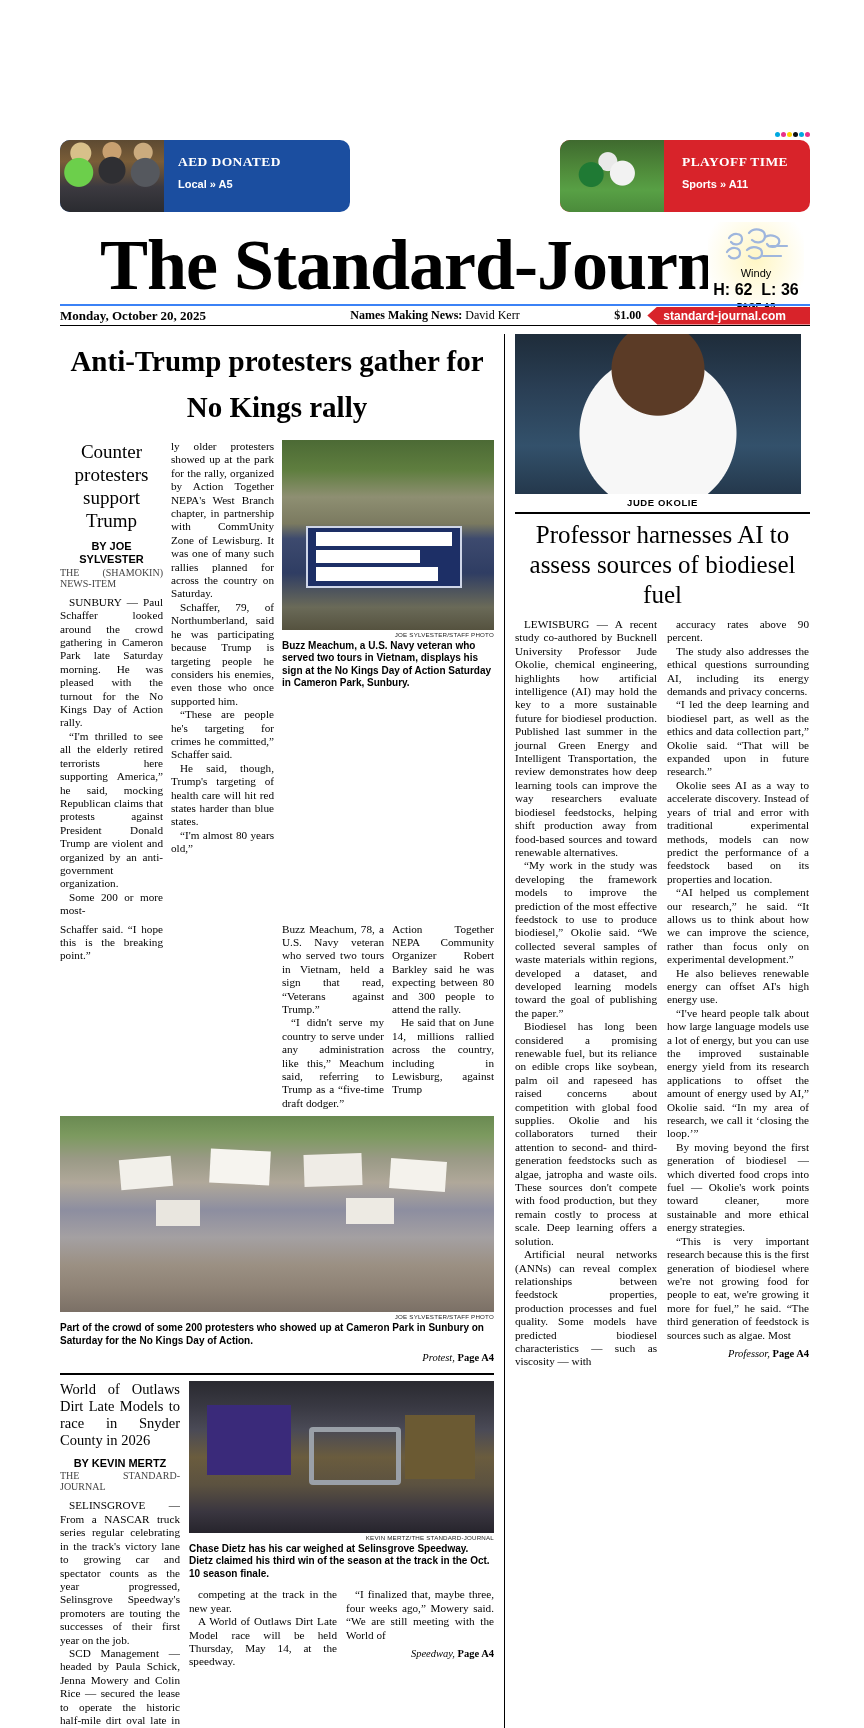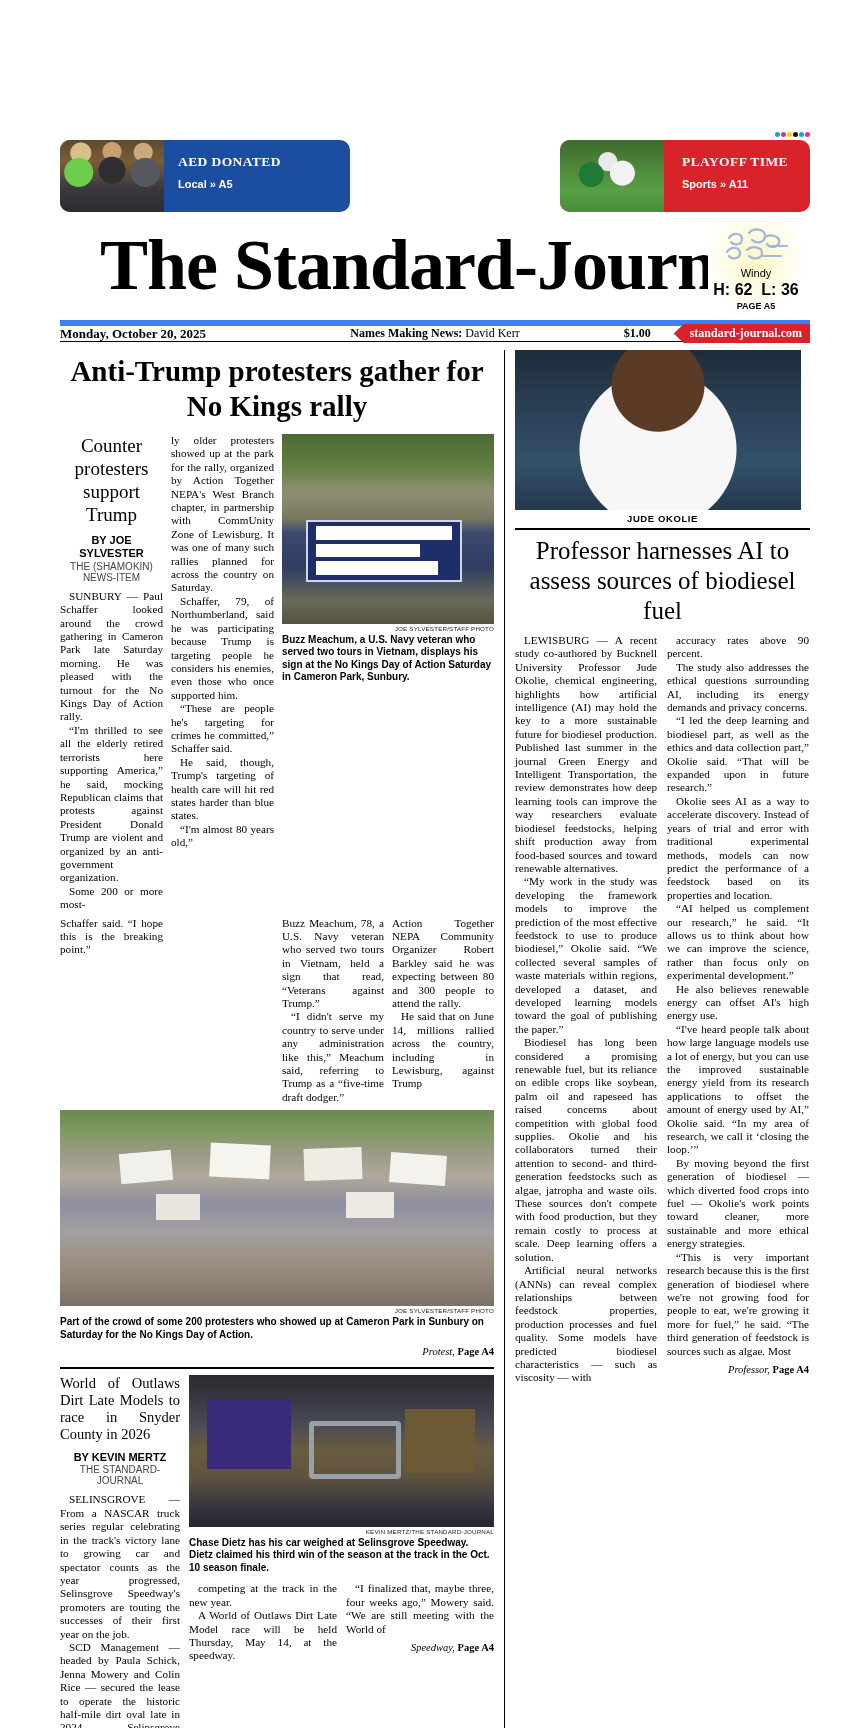--- a/index.html
+++ b/index.html
@@ -65,54 +65,54 @@
     padding-top:4px;
   }
   .wx-icon { height:40px; position:relative; }
   .wx-icon svg { display:block; margin:0 auto; }
   .wx-cond { font-family:"Liberation Sans", sans-serif; font-size:11px; font-weight:normal; margin-top:1px;}
   .wx-temps { font-family:"Liberation Sans", sans-serif; font-size:16px; font-weight:bold; margin-top:2px;}
   .wx-page { font-family:"Liberation Sans", sans-serif; font-size:9px; font-weight:bold; margin-top:2px;}
 
   
   .dateline {
-    border-top:6px solid #3b82f6; border-bottom:1.5px solid #000;
-    margin-top:16px; height:22px; display:flex; align-items:center;
+    border-top:2px solid #3b82f6; border-bottom:1.5px solid #000;
+    margin-top:0; height:22px; display:flex; align-items:center;
     font-family:"Liberation Serif", serif; position:relative;justify-content:center;
   }
   .dl-date { font-weight:bold; font-size:13px; }
   .dl-names { position:absolute; left:50%; transform:translateX(-50%); font-size:12px; white-space:nowrap;}
   .dl-names b { font-weight:bold; }
-  .dl-right { margin-left:auto; display:flex; align-items:center; gap:23px; }
+  .dl-right { margin-left:auto; display:flex; align-items:center; gap:6px; }
   .dl-price { font-size:12px; font-weight:bold;}
   .dl-web {
-    background:#d8232a; color:#fff; font-family:Liberation Serif, serif;
-    font-weight:bold; font-size:12px; padding:2px 8px 2px 16px;
+    background:#d8232a; color:#fff; font-family:Liberation Sans, sans-serif;
+    font-weight:bold; font-size:12px; padding:2px 24px 2px 16px;
     clip-path: polygon(10px 0, 100% 0, 100% 100%, 10px 100%, 0 50%);
   }
 
   
   .main { display:flex; margin-top:8px; }
   .col-left { width:444px; padding-right:10px; }
   .col-right { width:306px; padding-left:10px; border-left:1px solid #000; }
 
   h1.lead {
     font-family:"Liberation Serif", serif; font-weight:bold;
-    font-size:29px; line-height:35px; text-align:center; margin:4px 0 10px;
+    font-size:29px; line-height:46px; text-align:center; margin:4px 0 10px;
   }
   .lead-body { display:flex; gap:8px; }
   .lb-col { width:104px; font-size:11.2px; line-height:13.4px; text-align:justify; }
   .lb-col p { text-indent:9px; margin:0; }
   .lb-col p.noind { text-indent:0; }
   .deck {
     font-family:"Liberation Serif", serif; font-size:19px; line-height:23px;
     text-align:center; margin-bottom:8px;
   }
   .byline { font-family:"Liberation Sans", sans-serif; font-weight:bold; font-size:11px; text-align:center; margin-top:6px;}
-  .byline-org { font-family:Liberation Sans, sans-serif; font-size:10px; text-align:center; color:#444; margin-bottom:7px; line-height:11px;}
+  .byline-org { font-family:Liberation Serif, serif; font-size:10px; color:#444; margin-bottom:7px; line-height:11px;}
 
   .photo-box { position:relative; }
   .photo-credit { font-family:"Liberation Sans", sans-serif; font-size:6.2px; text-align:right; letter-spacing:.2px; padding-top:1px; color:#222;}
   .photo-cap { font-family:"Liberation Sans", sans-serif; font-weight:bold; font-size:10px; line-height:12.4px; padding-top:2px;}
 
   .jump { font-family:"Liberation Serif", serif; font-style:italic; font-size:10.5px; text-align:right; margin-top:5px;}
   .jump b { font-style:normal; font-weight:bold; }
 
   .rule-thick { border-top:2px solid #000; margin:10px 0 6px; }
 

